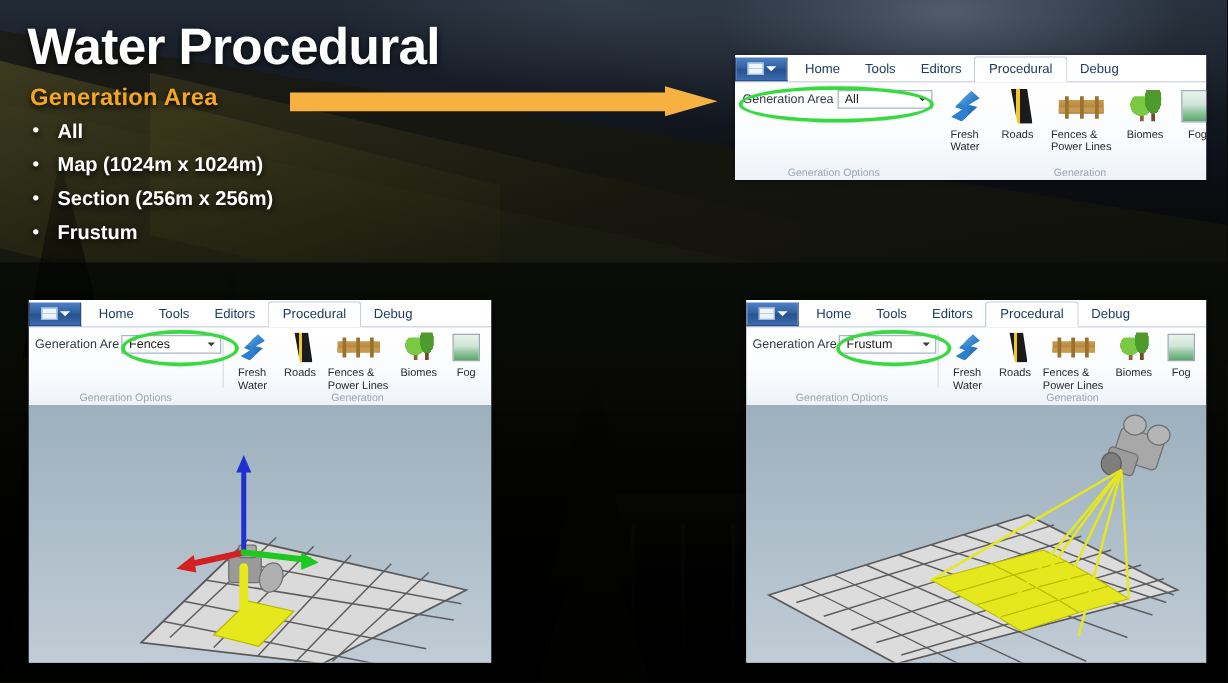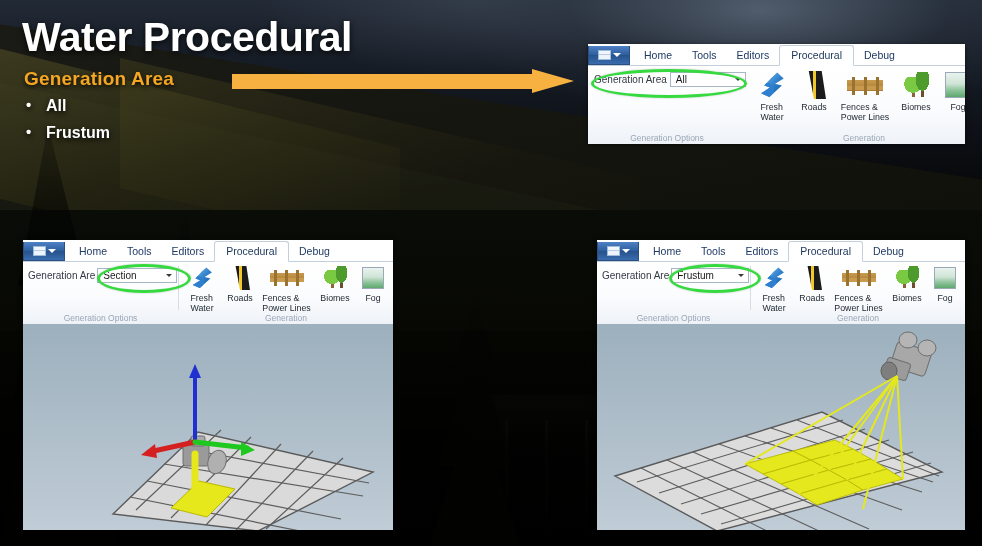--- a/index.html
+++ b/index.html
@@ -142,20 +142,22 @@
   <div class="darkfg"></div>
   <div class="tree treeB"></div>
   <div class="tree treeA"></div>
   <div class="tree treeC"></div>
 </div>
 
 <div id="title">Water Procedural</div>
 <div id="subtitle">Generation Area</div>
 <ul id="bullets">
   <li>All</li>
+  <li>Map (1024m x 1024m)</li>
+  <li>Section (256m x 256m)</li>
   <li>Frustum</li>
 </ul>
 
 <div id="arrow">
   <div class="shaft"></div>
   <div class="head"></div>
 </div>
 
 <div class="winpanel" id="panel-tr" style="left:588px;top:44px;width:377px;height:100px;">
 
@@ -242,21 +244,21 @@
     <div class="tab">Editors</div>
     <div class="tab active">Procedural</div>
     <div class="tab">Debug</div>
   </div>
 
   <div class="ribbonbody" style="height:62px;">
     <div class="group" style="width:162px;">
       <div style="display:flex;align-items:center;gap:2px;padding:6px 0 0 5px;">
         <span class="ga-label">Generation Are</span>
         <span class="combo" style="width:80px;">
-          <span>Section</span>
+          <span>Fences</span>
           <span class="dot"></span>
         </span>
       </div>
       <div class="ellipse" style="left:74px;top:2px;width:88px;height:23px;"></div>
       <div class="grouplabel">Generation Options</div>
     </div>
 
     <div class="groupsep"></div>
 
     <div class="group" style="flex:1;display:flex;align-items:flex-start;gap:1px;padding:3px 3px 0 4px;">

